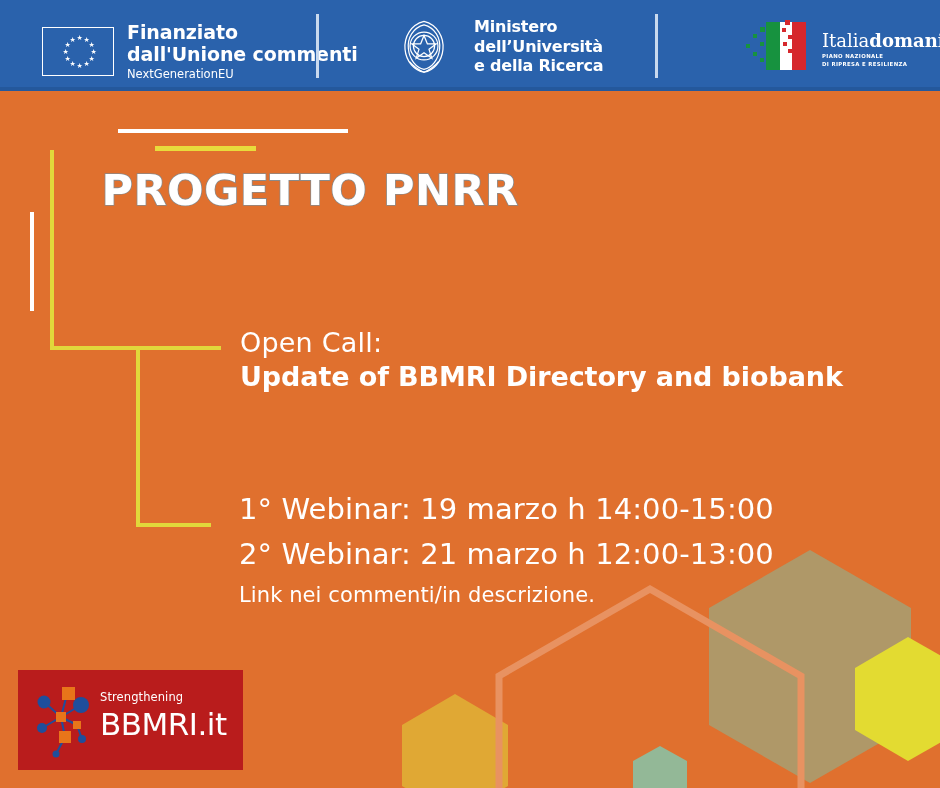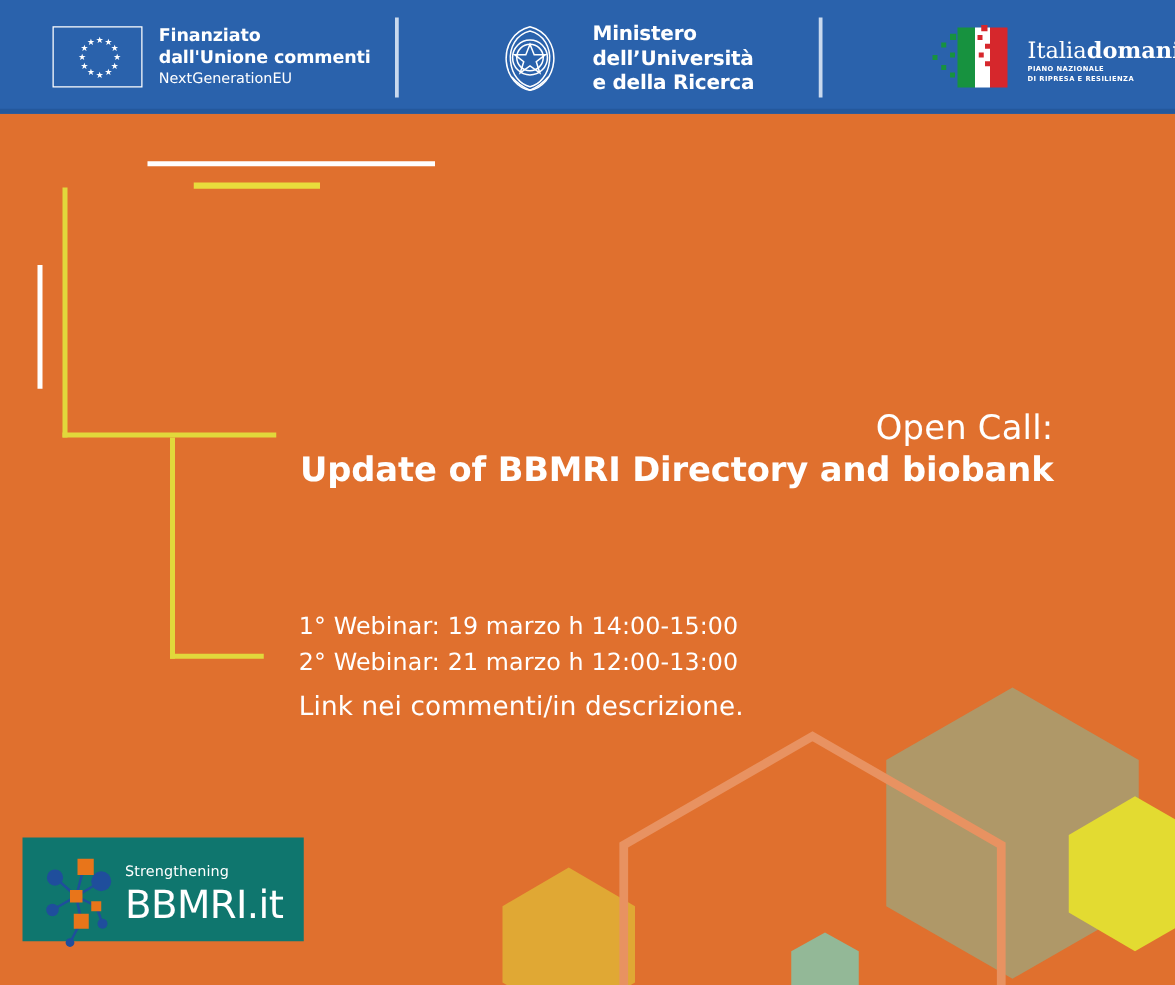--- a/index.html
+++ b/index.html
@@ -38,21 +38,21 @@
   #eu-flag {
     position: relative;
     width: 72px; height: 49px;
     border: 1px solid #FFFFFF;
   }
   #eu-flag .star {
     position: absolute; width: 5px; height: 5px;
     color: #FFFFFF; font-size: 7px; line-height: 5px; text-align: center;
   }
   #eu-text { color: #FFFFFF; line-height: 1.18; }
-  #eu-text .l1, #eu-text .l2 { font-weight: bold; font-size: 14px; letter-spacing: -0.1px; }
+  #eu-text .l1, #eu-text .l2 { font-weight: bold; font-size: 19px; letter-spacing: -0.1px; }
   #eu-text .l3 { font-size: 11.5px; font-weight: normal; margin-top: 2px; }
 
   
   #mur-logo { position: absolute; left: 396px; top: 17px; display: flex; align-items: center; gap: 22px; }
   #mur-emblem { width: 56px; height: 58px; }
   #mur-text { color: #FFFFFF; font-weight: bold; font-size: 16px; line-height: 1.22; letter-spacing: -0.2px; }
 
   
   #italiadomani-logo { position: absolute; left: 744px; top: 18px; display: flex; align-items: flex-end; gap: 6px; }
   #id-flag { position: relative; width: 72px; height: 56px; }
@@ -89,43 +89,42 @@
     -webkit-text-stroke: 1.6px #8A8A8A;
     paint-order: stroke fill;
     text-shadow: 0 0 0 #8A8A8A;
   }
 
   
   #opencall-block { position: absolute; left: 240px; top: 326px; z-index: 20; }
   #opencall-label {
     font-size: 27px; color: #FFFFFF; font-weight: normal; line-height: 1.25;
     letter-spacing: 0.2px;
-    text-align: right;
   }
   #opencall-title {
     font-size: 27px; color: #FFFFFF; font-weight: bold; line-height: 1.25;
     margin-top: 0; letter-spacing: -0.1px;
   }
 
   
   #schedule-block { position: absolute; left: 239px; top: 487px; z-index: 20; }
   .schedule-line {
-    font-size: 19px; color: #FFFFFF; font-weight: normal; line-height: 1.54;
+    font-size: 29px; color: #FFFFFF; font-weight: normal; line-height: 1.54;
     letter-spacing: 0.1px; white-space: nowrap;
   }
   #schedule-note {
     font-size: 21px; color: #FFFFFF; font-weight: normal; line-height: 1.3;
     margin-top: 6px; letter-spacing: 0.1px;
   }
 
   
   #bbmri-logo {
     position: absolute; left: 18px; top: 670px;
-    width: 225px; height: 83px;
-    background: #0f766e;
+    width: 225px; height: 100px;
+    background: #b91c1c;
     z-index: 30;
     display: flex; align-items: center;
   }
   #bbmri-graph { position: absolute; left: 14px; top: 10px; }
   #bbmri-text { position: absolute; left: 82px; top: 22px; }
   #bbmri-strengthening {
     font-size: 11.5px; color: #FFFFFF; font-weight: normal; line-height: 1;
     letter-spacing: 0.1px;
   }
   #bbmri-name {
@@ -153,20 +152,21 @@
 
   <div class="rule" id="rule-white-top"></div>
   <div class="rule" id="rule-yellow-top"></div>
   <div class="rule" id="rule-white-vert"></div>
   <div class="rule" id="bracket-1-vert"></div>
   <div class="rule" id="bracket-1-horiz"></div>
   <div class="rule" id="bracket-2-vert"></div>
   <div class="rule" id="bracket-2-horiz"></div>
 
   <div id="title-block">
+    <div class="tline">PROGETTO PNRR</div>
   </div>
 
   <div id="opencall-block">
     <div id="opencall-label">Open Call:</div>
     <div id="opencall-title">Update of BBMRI Directory and biobank</div>
   </div>
 
   <div id="schedule-block">
     <div class="schedule-line">1° Webinar: 19 marzo h 14:00-15:00</div>
     <div class="schedule-line">2° Webinar: 21 marzo h 12:00-13:00</div>

